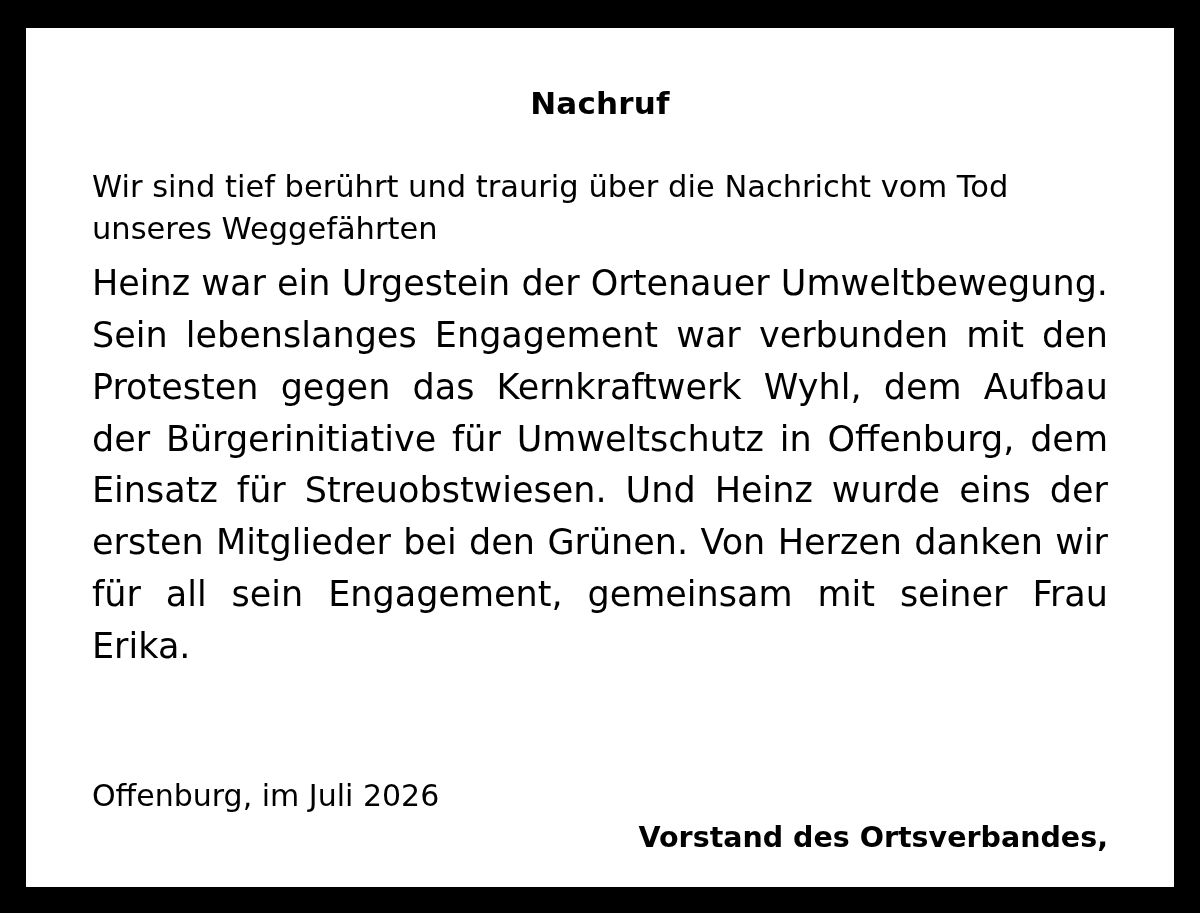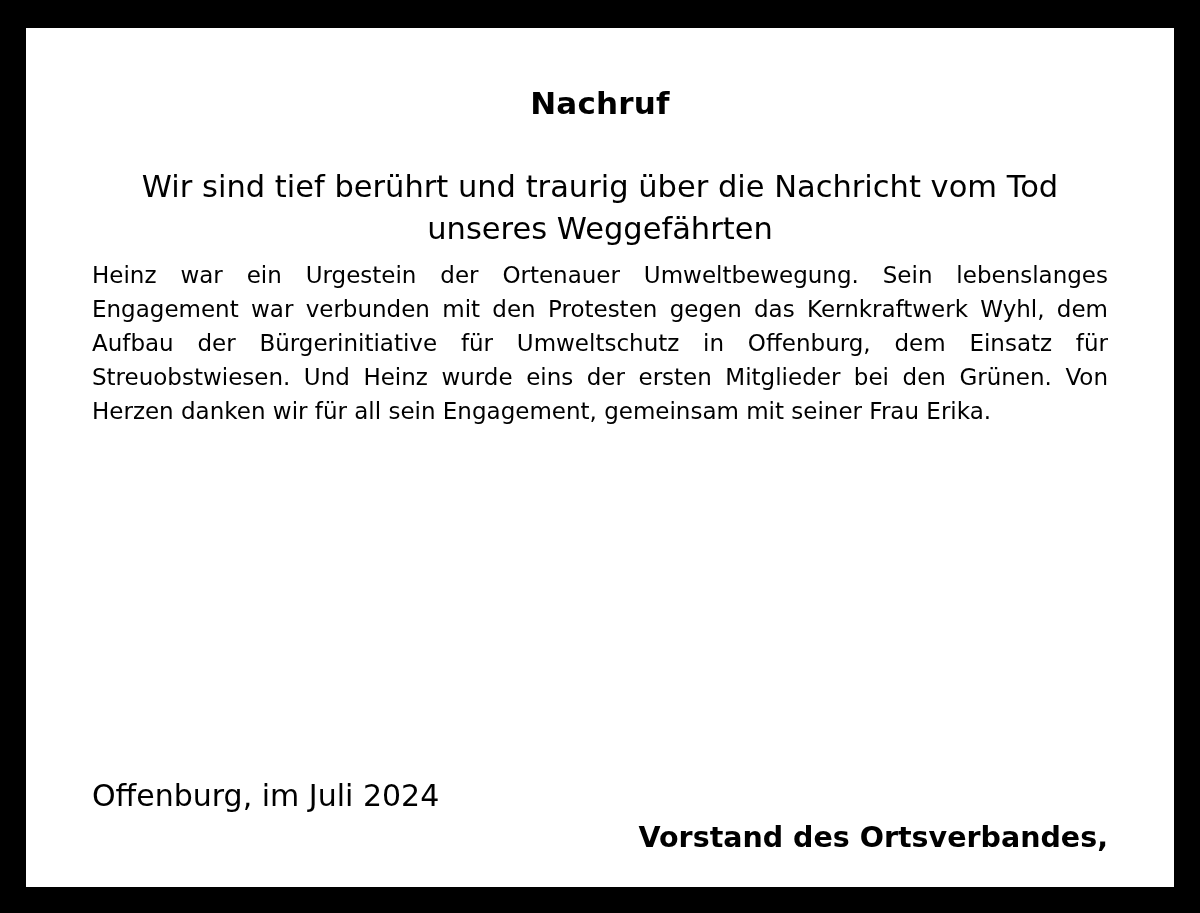--- a/index.html
+++ b/index.html
@@ -34,32 +34,32 @@
     font-weight: bold;
     font-size: 31px;
     letter-spacing: 0.2px;
     margin: 0 0 46px 0;
     line-height: 1.1;
   }
   .intro {
     font-size: 30.5px;
     line-height: 1.38;
     margin: 0 0 8px 0;
-    text-align: center;
+    text-align: left;
   }
   .name {
     text-align: center;
     font-weight: bold;
     font-size: 66px;
     letter-spacing: 0.5px;
     margin: 44px 0 52px 0;
     line-height: 1.05;
   }
   .body-text {
-    font-size: 23px;
+    font-size: 35px;
     line-height: 1.48;
     text-align: justify;
     text-justify: inter-word;
     margin: 0;
   }
   .footer {
     margin-top: auto;
     display: flex;
     align-items: flex-start;
     justify-content: space-between;
@@ -90,20 +90,20 @@
   <div class="obituary-card">
 
     <div class="heading">Nachruf</div>
 
     <p class="intro">Wir sind tief berührt und traurig über die Nachricht vom Tod unseres Weggefährten</p>
 
 
     <p class="body-text">Heinz war ein Urgestein der Ortenauer Umweltbewegung. Sein lebenslanges Engagement war verbunden mit den Protesten gegen das Kernkraftwerk Wyhl, dem Aufbau der Bürgerinitiative für Umweltschutz in Offenburg, dem Einsatz für Streuobstwiesen. Und Heinz wurde eins der ersten Mitglieder bei den Grünen. Von Herzen danken wir für all sein Engagement, gemeinsam mit seiner Frau Erika.</p>
 
     <div class="footer">
-      <div class="footer-left">Offenburg, im Juli 2024</div>
+      <div class="footer-left">Offenburg, im Juli 2026</div>
       <div class="footer-right">
         <div>Vorstand des Ortsverbandes,</div>
       </div>
     </div>
 
   </div>
 </div>
 
 </body></html>

